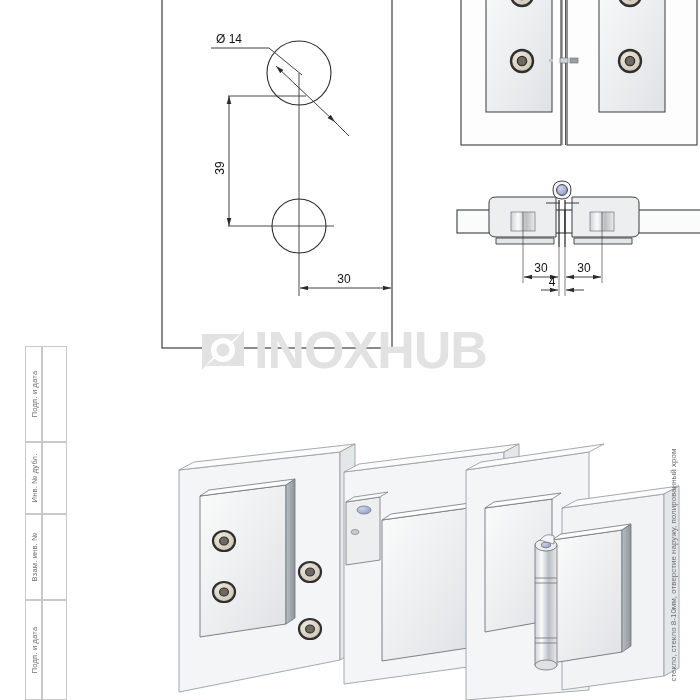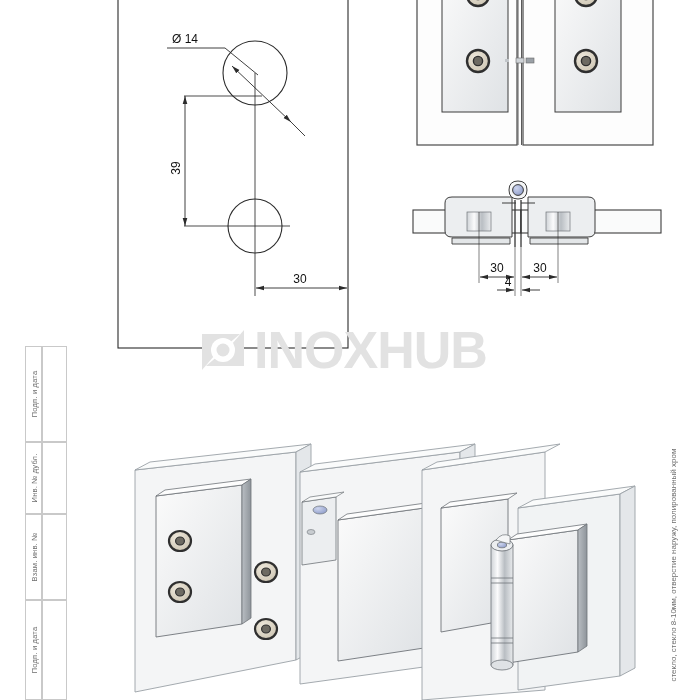--- a/index.html
+++ b/index.html
@@ -1,18 +1,18 @@
 <!DOCTYPE html>
 <html><head>
 <meta charset="utf-8">
 <style>
   html,body{margin:0;padding:0;background:#fff;}
   body{width:700px;height:700px;position:relative;overflow:hidden;
        font-family:"Liberation Sans","DejaVu Sans",sans-serif;color:#1a1a1a;}
-  .layer{position:absolute;inset:0;}
+  .layer{position:absolute;inset:0;margin-left:44px;}
   svg{display:block;}
 
   
   #watermark{position:absolute;left:196px;top:316px;width:300px;height:72px;
              pointer-events:none;opacity:1;}
   #watermark .wm-text{font-family:"Liberation Sans",sans-serif;font-weight:bold;
              font-size:52px;letter-spacing:-1px;fill:#e2e2e2;}
 
   
   .tb-cell{position:absolute;box-sizing:border-box;border:1px solid #c9c9c9;}

